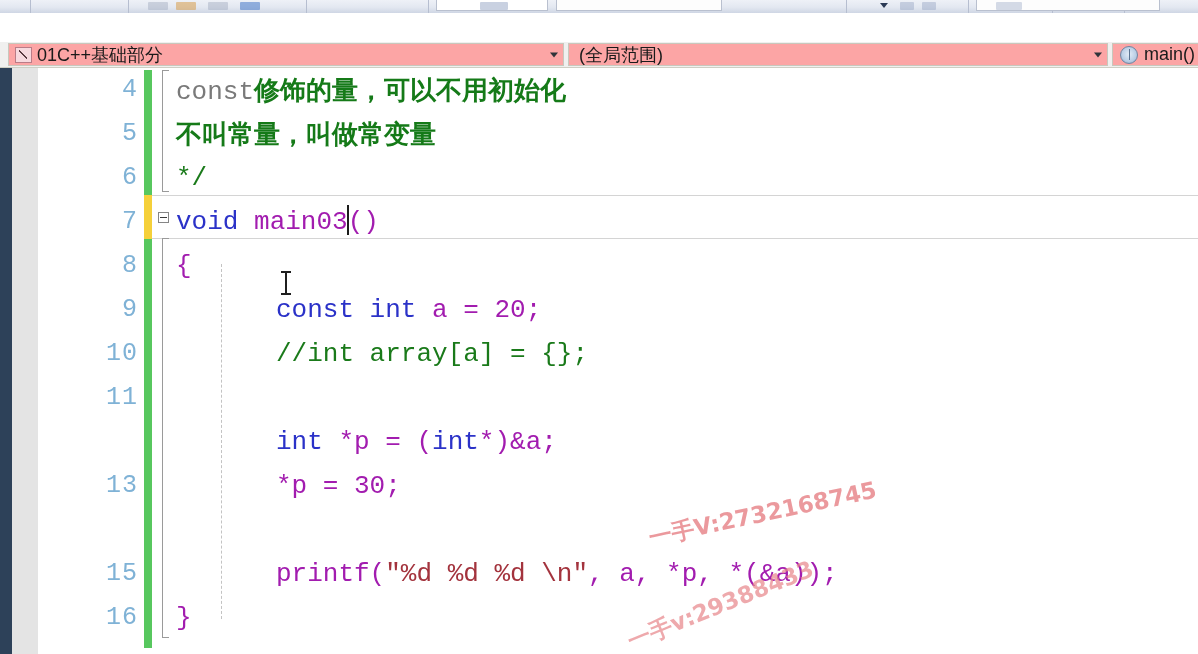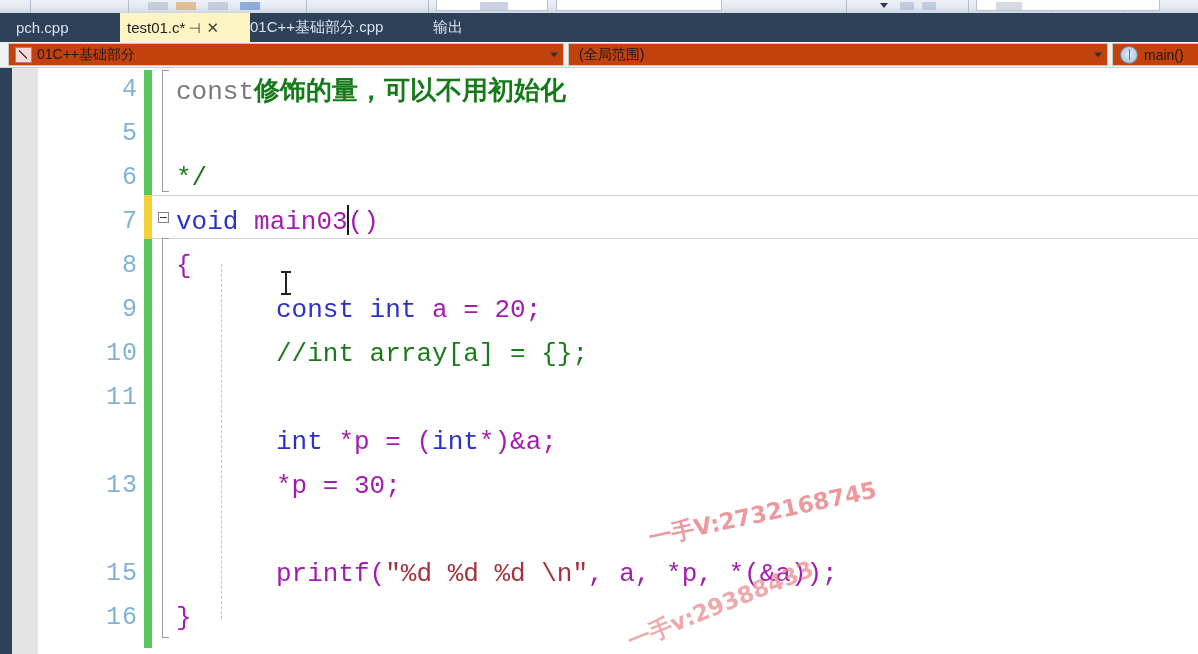--- a/index.html
+++ b/index.html
@@ -76,25 +76,25 @@
   
   .navbar {
     position: absolute; left: 0; top: 42px;
     width: 1198px; height: 26px;
     background: #f0f0ef;
     border-bottom: 1px solid #cfcfc4;
     box-sizing: border-box;
   }
   .nav-cell {
     position: absolute; top: 1px; height: 23px;
-    background: #c2410c;
+    background: #fca5a5;
     border: 1px solid #c8c8bd;
     box-sizing: border-box;
     display: flex; align-items: center;
-    font-size: 14px; color: #1a1a1a;
+    font-size: 18px; color: #1a1a1a;
     cursor: default;
   }
   .nav-cell .dd {
     position: absolute; right: 5px; top: 50%;
     transform: translateY(-50%);
     width: 0; height: 0;
     border-left: 4px solid transparent;
     border-right: 4px solid transparent;
     border-top: 5px solid #30343a;
   }
@@ -322,40 +322,20 @@
     <div class="tb-ghost" style="left:176px; width:20px; background:rgba(214,150,60,.5)"></div>
     <div class="tb-ghost" style="left:208px; width:20px"></div>
     <div class="tb-ghost" style="left:240px; width:20px; background:rgba(70,120,200,.55)"></div>
     <div class="tb-ghost" style="left:480px; width:28px; background:rgba(120,140,180,.40)"></div>
     <div class="tb-ghost" style="left:996px; width:26px; background:rgba(120,140,180,.30)"></div>
     <div class="tb-caret" style="left:880px"></div>
     <div class="tb-ghost" style="left:900px; width:14px; background:rgba(120,140,180,.33)"></div>
     <div class="tb-ghost" style="left:922px; width:14px; background:rgba(120,140,180,.33)"></div>
   </div>
 
-  <div class="tabbar">
-
-    <div class="tab" style="left:0px; width:120px; padding-left:16px; box-sizing:border-box;">
-      <span class="lbl">pch.cpp</span>
-    </div>
-
-    <div class="tab active" style="left:120px; width:130px; padding-left:7px; box-sizing:border-box;">
-      <span class="lbl">test01.c*</span>
-      <span class="tab-pin">⊣</span>
-      <span class="tab-close">✕</span>
-    </div>
-
-    <div class="tab" style="left:250px; width:160px; padding-left:0px; box-sizing:border-box;">
-      <span class="lbl">01C++基础部分.cpp</span>
-    </div>
-
-    <div class="tab" style="left:433px; width:80px; padding-left:0px; box-sizing:border-box;">
-      <span class="lbl">输出</span>
-    </div>
-  </div>
 
   <div class="navbar">
 
     <div class="nav-cell" style="left:8px; width:556px;">
       <span class="proj-icon"></span>
       <span>01C++基础部分</span>
       <span class="dd"></span>
     </div>
 
     <div class="nav-cell" style="left:568px; width:540px;">
@@ -400,20 +380,21 @@
         <div class="lnum" style="top:308px">11</div>
         <div class="lnum" style="top:396px">13</div>
         <div class="lnum" style="top:484px">15</div>
         <div class="lnum" style="top:528px">16</div>
       </div>
 
       <div class="codearea">
 
         <div class="cline" style="top:0px"><span class="cmg">const</span><span class="cjkgreen" style="font-family:'DejaVu Sans',sans-serif;">修饰的量，可以不用初始化</span></div>
 
+        <div class="cline" style="top:44px"><span class="cjkgreen" style="font-family:'DejaVu Sans',sans-serif;">不叫常量，叫做常变量</span></div>
 
         <div class="cline" style="top:88px"><span class="cm">*/</span></div>
 
         <div class="cline" style="top:132px"><span class="k">void</span><span class="pl"> main03</span><span class="caret"></span><span class="pl">()</span></div>
 
         <div class="cline" style="top:176px"><span class="pl">{</span></div>
 
         <div class="cline" style="top:220px; padding-left:100px;"><span class="k">const</span><span class="k"> int</span><span class="pl"> a = 20;</span></div>
 
         <div class="cline" style="top:264px; padding-left:100px;"><span class="cm">//int array[a] = {};</span></div>

